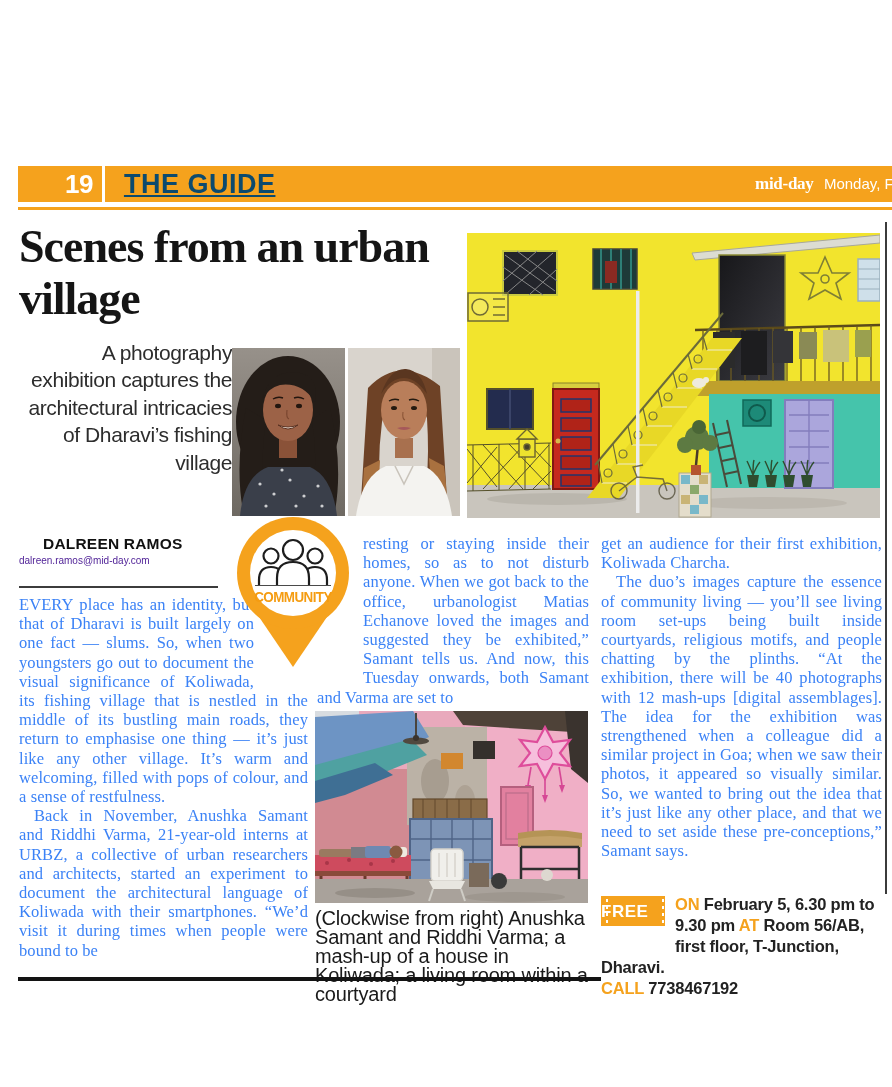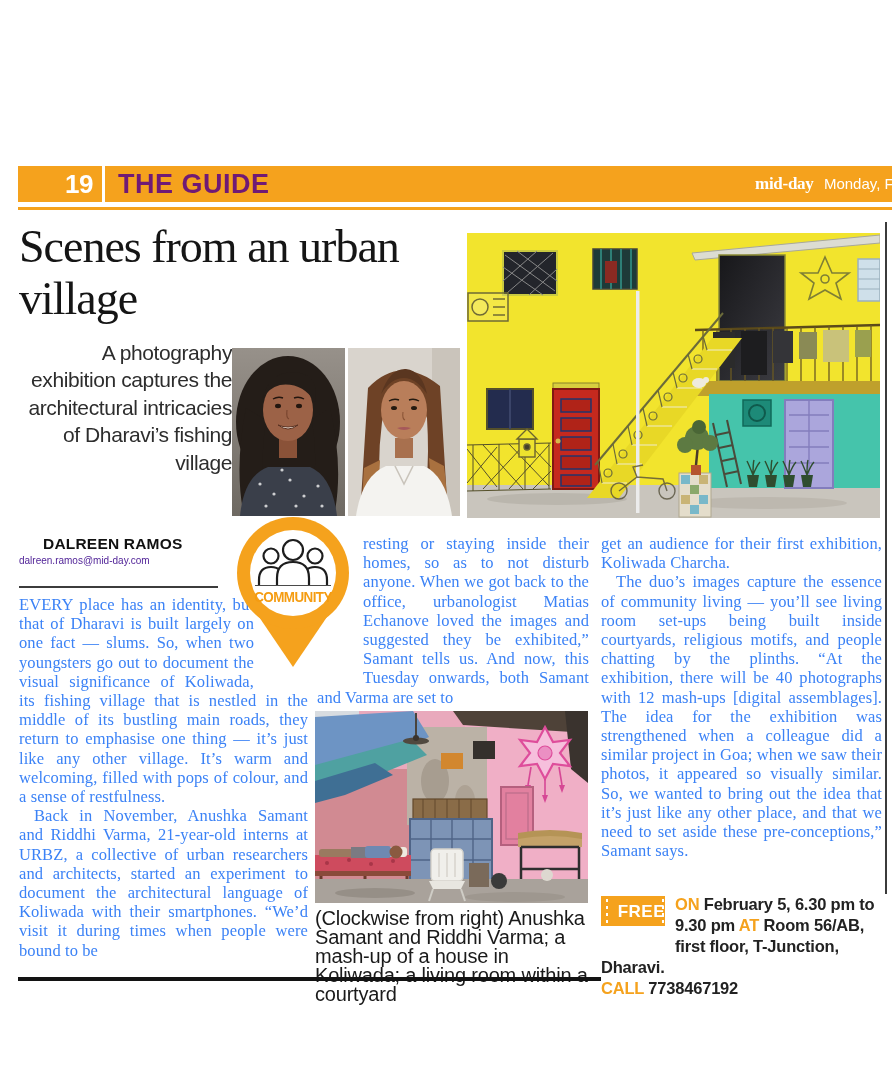--- a/index.html
+++ b/index.html
@@ -4,30 +4,30 @@
 <style>
   html,body{margin:0;padding:0;background:#ffffff;}
   .page{position:relative;width:892px;height:1087px;background:#fff;overflow:hidden;
         font-family:"Liberation Sans",sans-serif;color:#1c1c1c;}
 
   
   .header-bar{position:absolute;left:18px;top:166px;width:874px;height:36px;
               background:#F5A21D;display:flex;align-items:center;overflow:hidden;padding-left:39px;}
   .page-num{color:#fff;font-weight:bold;font-size:26px;padding:0 9px 0 8px;letter-spacing:-0.5px;}
   .hdr-divider{width:3px;height:36px;background:#fff;}
-  .section-title{color:#701a75;font-weight:bold;font-size:27px;letter-spacing:0.5px;margin-left:13px;}
+  .section-title{color:#0c4a6e;font-weight:bold;font-size:27px;letter-spacing:0.5px;margin-left:19px;text-decoration:underline;}
   .hdr-spacer{flex:1;}
   .masthead-wrap{white-space:nowrap;margin-right:-6px;color:#fff;}
   .masthead{font-family:"Liberation Serif",serif;font-weight:bold;font-size:17px;letter-spacing:-0.3px;}
   .issue-date{font-size:15px;margin-left:6px;}
   .header-underline{position:absolute;left:18px;top:207px;width:874px;height:3px;background:#F5A21D;}
 
   
   .headline{position:absolute;left:19px;top:221px;width:460px;
-            font-family:"Liberation Serif",serif;font-weight:normal;
+            font-family:"Liberation Serif",serif;font-weight:bold;
             font-size:46px;line-height:52px;letter-spacing:-1px;color:#151515;}
   .standfirst{position:absolute;left:16px;top:339px;width:216px;text-align:right;
               font-size:21px;line-height:27.4px;letter-spacing:-0.4px;color:#2d2d2d;}
 
   
   .byline{position:absolute;left:19px;top:535px;width:220px;}
   .author{font-weight:bold;font-size:15.5px;letter-spacing:0.2px;color:#111;margin-left:24px;}
   .email{font-size:10px;color:#4c1d95;margin-top:2px;}
   .byline-rule{position:absolute;left:19px;top:586px;width:199px;height:2px;background:#3c3c3c;}
 
@@ -58,21 +58,21 @@
   .courtyard{left:315px;top:711px;width:273px;height:192px;z-index:4;}
 
   .caption{position:absolute;left:315px;top:909px;width:278px;
            font-size:20px;line-height:19px;letter-spacing:-0.2px;color:#1a1a1a;}
 
   
   .event-box{position:absolute;left:601px;top:894px;width:286px;background:#fff;
              font-weight:bold;font-size:16.5px;line-height:21px;color:#222;z-index:5;
              letter-spacing:-0.2px;}
   .free-badge{float:left;width:64px;height:30px;background:#F5A21D;color:#fff;
-              display:flex;align-items:center;justify-content:flex-end;
+              display:flex;align-items:center;justify-content:flex-start;
               font-size:17px;letter-spacing:0.5px;margin:2px 10px 12px 0;
               background-image:
                 radial-gradient(circle,#fff 1.3px,rgba(0,0,0,0) 1.5px),
                 radial-gradient(circle,#fff 1.3px,rgba(0,0,0,0) 1.5px);
               background-position:3px 1px,59px 1px;background-size:6px 7px;
               background-repeat:repeat-y;background-color:#F5A21D;}
   .evt-label{color:#F5A21D;}
   .call-line{clear:none;}
 
   

